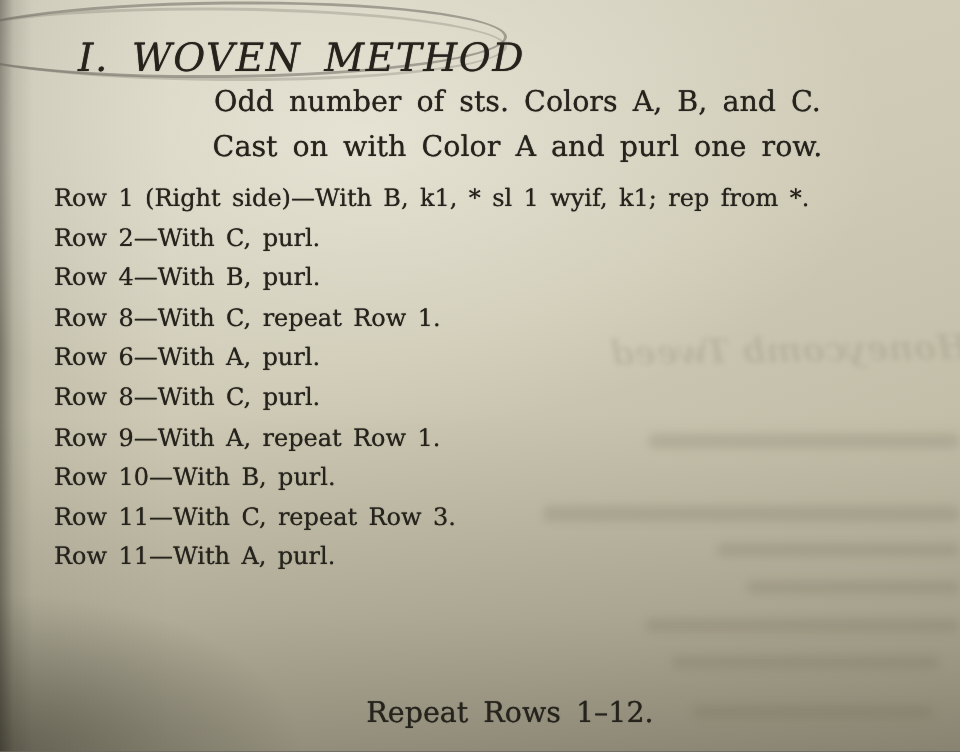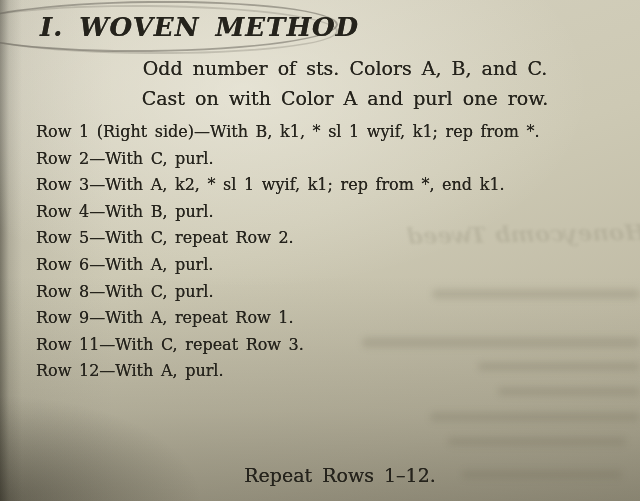--- a/index.html
+++ b/index.html
@@ -26,22 +26,22 @@
     border-radius:50%;
     transform:rotate(-0.6deg);
   }
   .pencil-oval.second{
     left:-42px; top:5px; width:376px; height:45px;
     border-color:rgba(110,106,96,0.28);
     transform:rotate(0.5deg);
   }
 
   .title{
-    position:absolute; left:36px; top:8px; margin:4px;
-    font-size:26px; font-weight:bold; font-style:italic;
+    position:absolute; left:36px; top:8px; margin:16px;
+    font-size:26px; font-weight:normal; font-style:italic;
     letter-spacing:1px; word-spacing:6px; white-space:nowrap;
   }
 
   .intro{
     position:absolute; left:52px; right:2px; text-align:center;
     font-size:19px; word-spacing:4px; white-space:nowrap;
   }
   .intro.line1{ top:57px; }
   .intro.line2{ top:87px; }
 
@@ -85,28 +85,28 @@
   <div class="pencil-oval second"></div>
 
   <h1 class="title ink">I. WOVEN METHOD</h1>
 
   <div class="intro line2 ink">Cast on with Color A and purl one row.</div>
   <div class="intro line1 ink">Odd number of sts. Colors A, B, and C.</div>
 
   <div class="rows">
     <div class="row ink">Row 1 (Right side)—With B, k1, * sl 1 wyif, k1; rep from *.</div>
     <div class="row ink">Row 2—With C, purl.</div>
-    <div class="row ink">Row 3—With A, k2, * sl 1 wyif, k1; rep from *, end k1.</div>
     <div class="row ink">Row 4—With B, purl.</div>
-    <div class="row ink">Row 5—With C, repeat Row 2.</div>
+    <div class="row ink">Row 8—With C, repeat Row 1.</div>
     <div class="row ink">Row 6—With A, purl.</div>
     <div class="row ink">Row 8—With C, purl.</div>
     <div class="row ink">Row 9—With A, repeat Row 1.</div>
+    <div class="row ink">Row 10—With B, purl.</div>
     <div class="row ink">Row 11—With C, repeat Row 3.</div>
-    <div class="row ink">Row 12—With A, purl.</div>
+    <div class="row ink">Row 11—With A, purl.</div>
   </div>
 
   <div class="ghost-title">Honeycomb Tweed</div>
   <div class="streak s1"></div>
   <div class="streak s2"></div>
   <div class="streak s3"></div>
   <div class="streak s4"></div>
   <div class="streak s5"></div>
   <div class="streak s6"></div>
   <div class="streak s7"></div>

